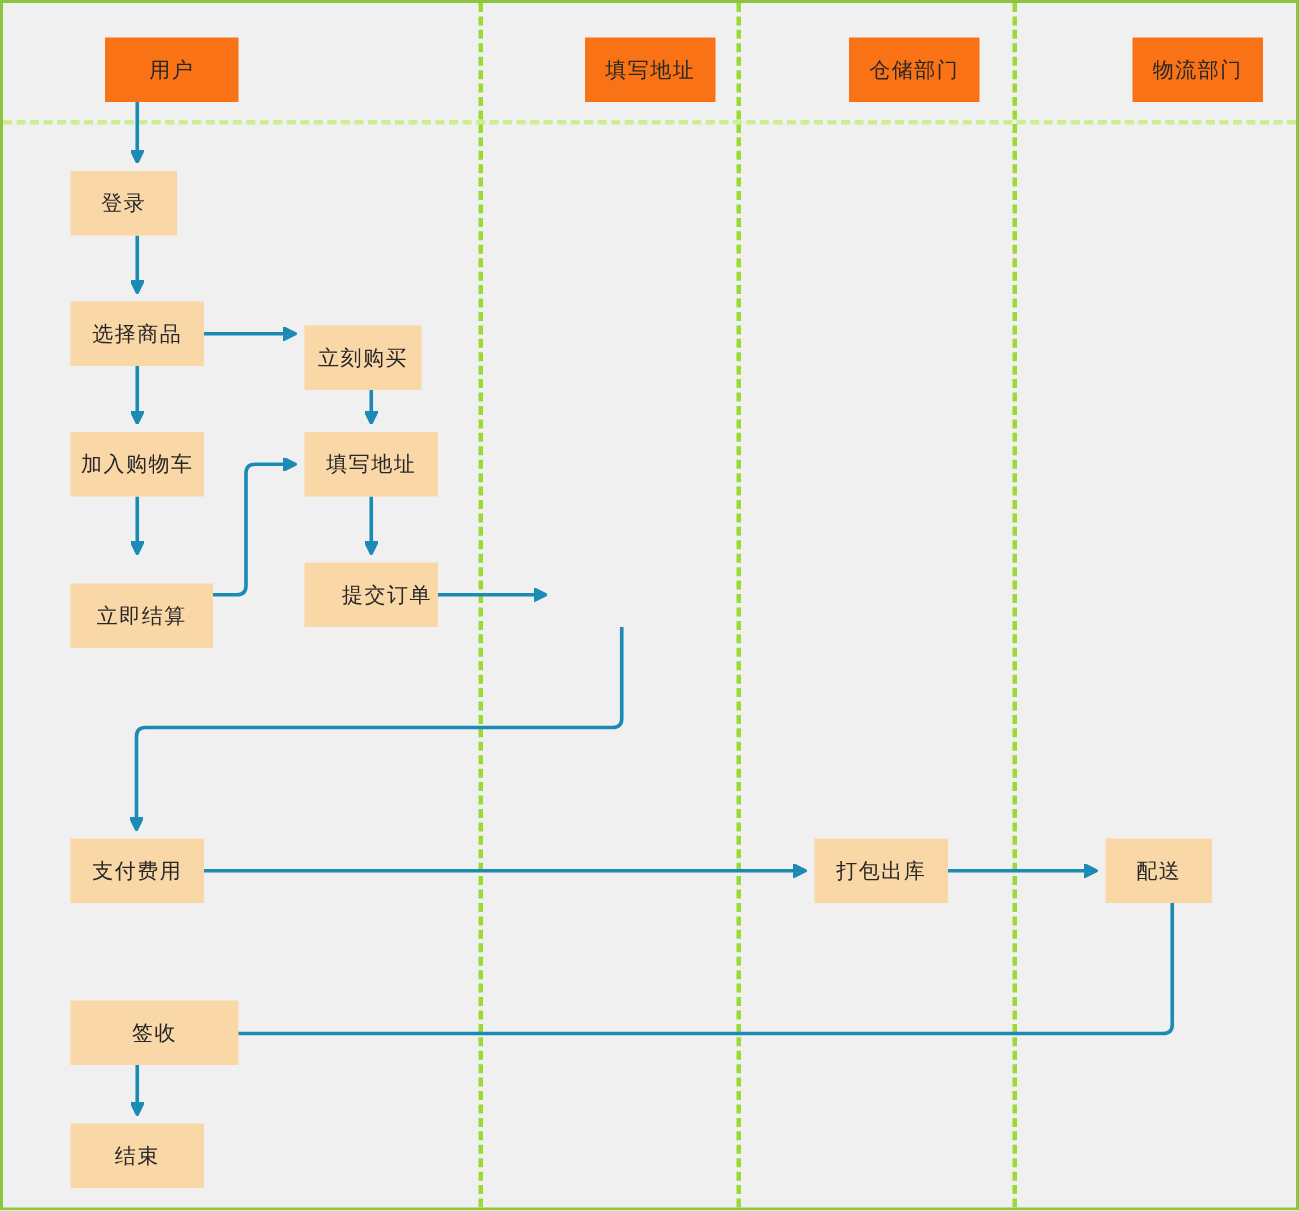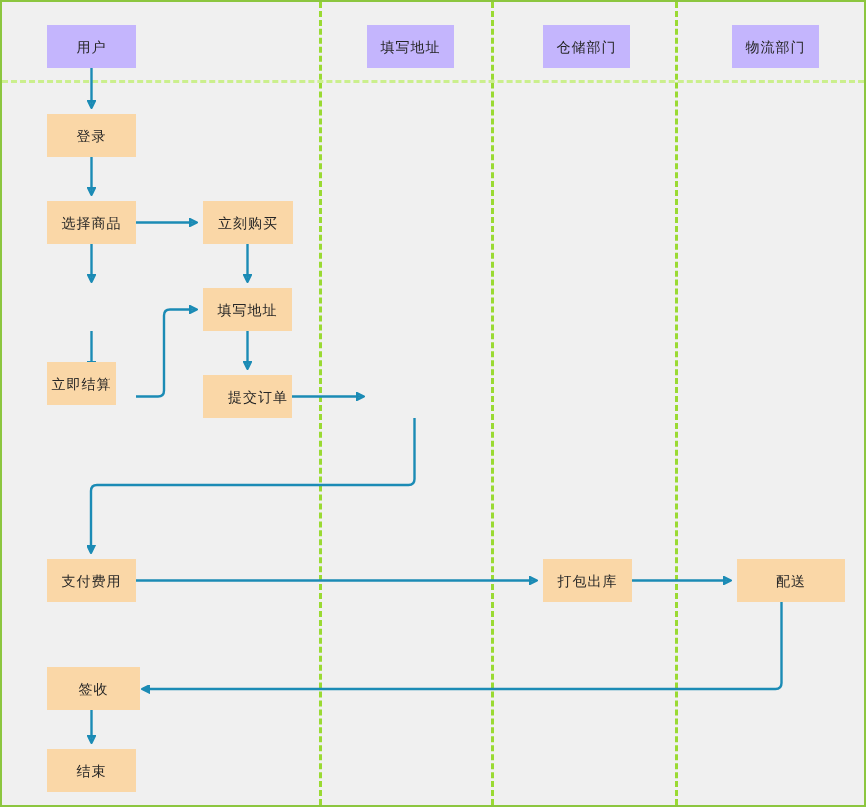--- a/index.html
+++ b/index.html
@@ -30,21 +30,21 @@
     background:#fad7a7;
     color:#262626;
     font-size:14px;
     display:flex;
     align-items:center;
     justify-content:center;
     letter-spacing:1px;
     white-space:nowrap;
     line-height:1;
   }
-  .node.header{ background:#c4b5fd; }
+  .node.header{ background:#f97316;margin-left:23px; }
   svg.links{
     position:absolute;left:0;top:0;
     width:866px;height:807px;
     pointer-events:none;
   }
   svg.links path, svg.links line{
     fill:none;
     stroke:#1b8bb5;
     stroke-width:2.4;
     stroke-linecap:butt;
@@ -96,25 +96,26 @@
     <path d="M779.5,600 L779.5,681 Q779.5,687 773.5,687 L141,687" marker-end="url(#ah)"></path>
 
     <path d="M89.5,708 L89.5,740" marker-end="url(#ah)"></path>
   </svg>
 
   <div class="node header" style="left:45px;top:23px;width:89px;height:43px;">用户</div>
   <div class="node header" style="left:365px;top:23px;width:87px;height:43px;">填写地址</div>
   <div class="node header" style="left:541px;top:23px;width:87px;height:43px;">仓储部门</div>
   <div class="node header" style="left:730px;top:23px;width:87px;height:43px;">物流部门</div>
 
-  <div class="node" style="left:45px;top:112px;width:89px;height:43px;">登录</div>
+  <div class="node" style="left:45px;top:112px;width:71px;height:43px;">登录</div>
   <div class="node" style="left:45px;top:199px;width:89px;height:43px;">选择商品</div>
-  <div class="node" style="left:201px;top:199px;width:90px;height:43px;">立刻购买</div>
+  <div class="node" style="left:201px;top:215px;width:78px;height:43px;">立刻购买</div>
+  <div class="node" style="left:45px;top:286px;width:89px;height:43px;">加入购物车</div>
   <div class="node" style="left:201px;top:286px;width:89px;height:43px;">填写地址</div>
-  <div class="node" style="left:45px;top:360px;width:69px;height:43px;">立即结算</div>
+  <div class="node" style="left:45px;top:387px;width:95px;height:43px;">立即结算</div>
   <div class="node" style="left:201px;top:373px;width:89px;height:43px;padding-left:21px;">提交订单</div>
   <div class="node" style="left:45px;top:557px;width:89px;height:43px;">支付费用</div>
   <div class="node" style="left:541px;top:557px;width:89px;height:43px;">打包出库</div>
-  <div class="node" style="left:735px;top:557px;width:108px;height:43px;">配送</div>
-  <div class="node" style="left:45px;top:665px;width:93px;height:43px;">签收</div>
+  <div class="node" style="left:735px;top:557px;width:71px;height:43px;">配送</div>
+  <div class="node" style="left:45px;top:665px;width:112px;height:43px;">签收</div>
   <div class="node" style="left:45px;top:747px;width:89px;height:43px;">结束</div>
 
 </div>
 
 </body></html>

